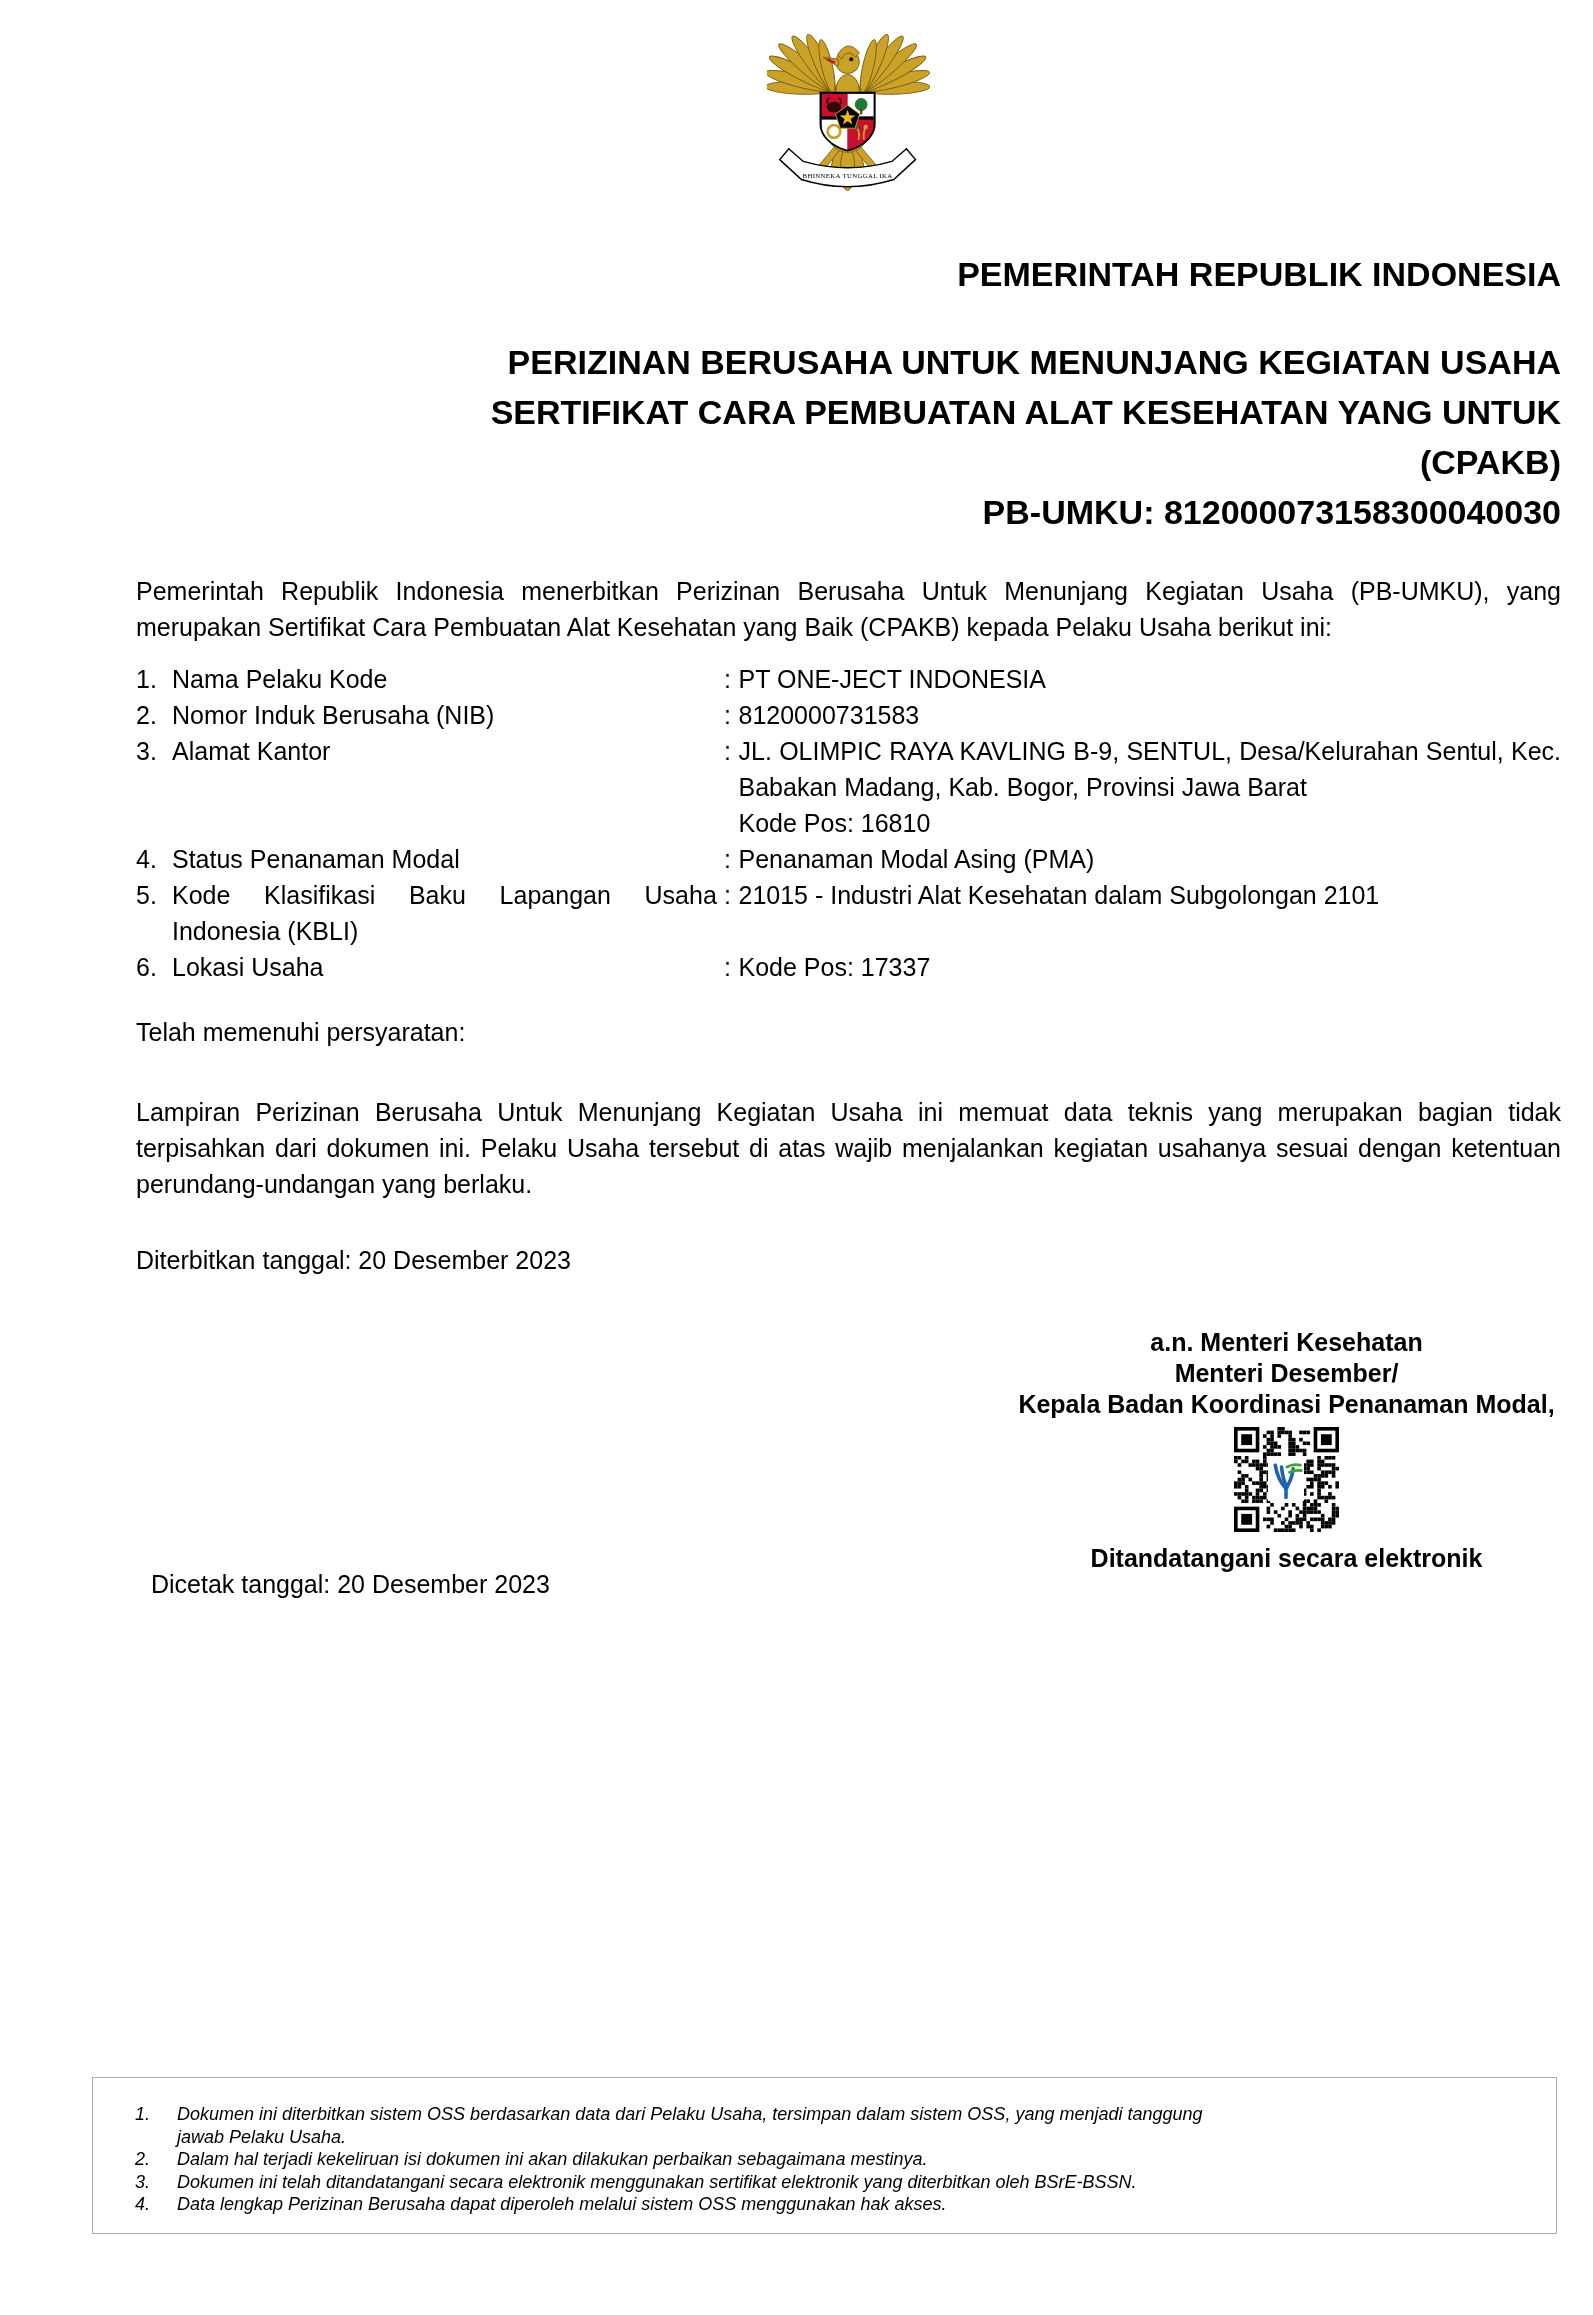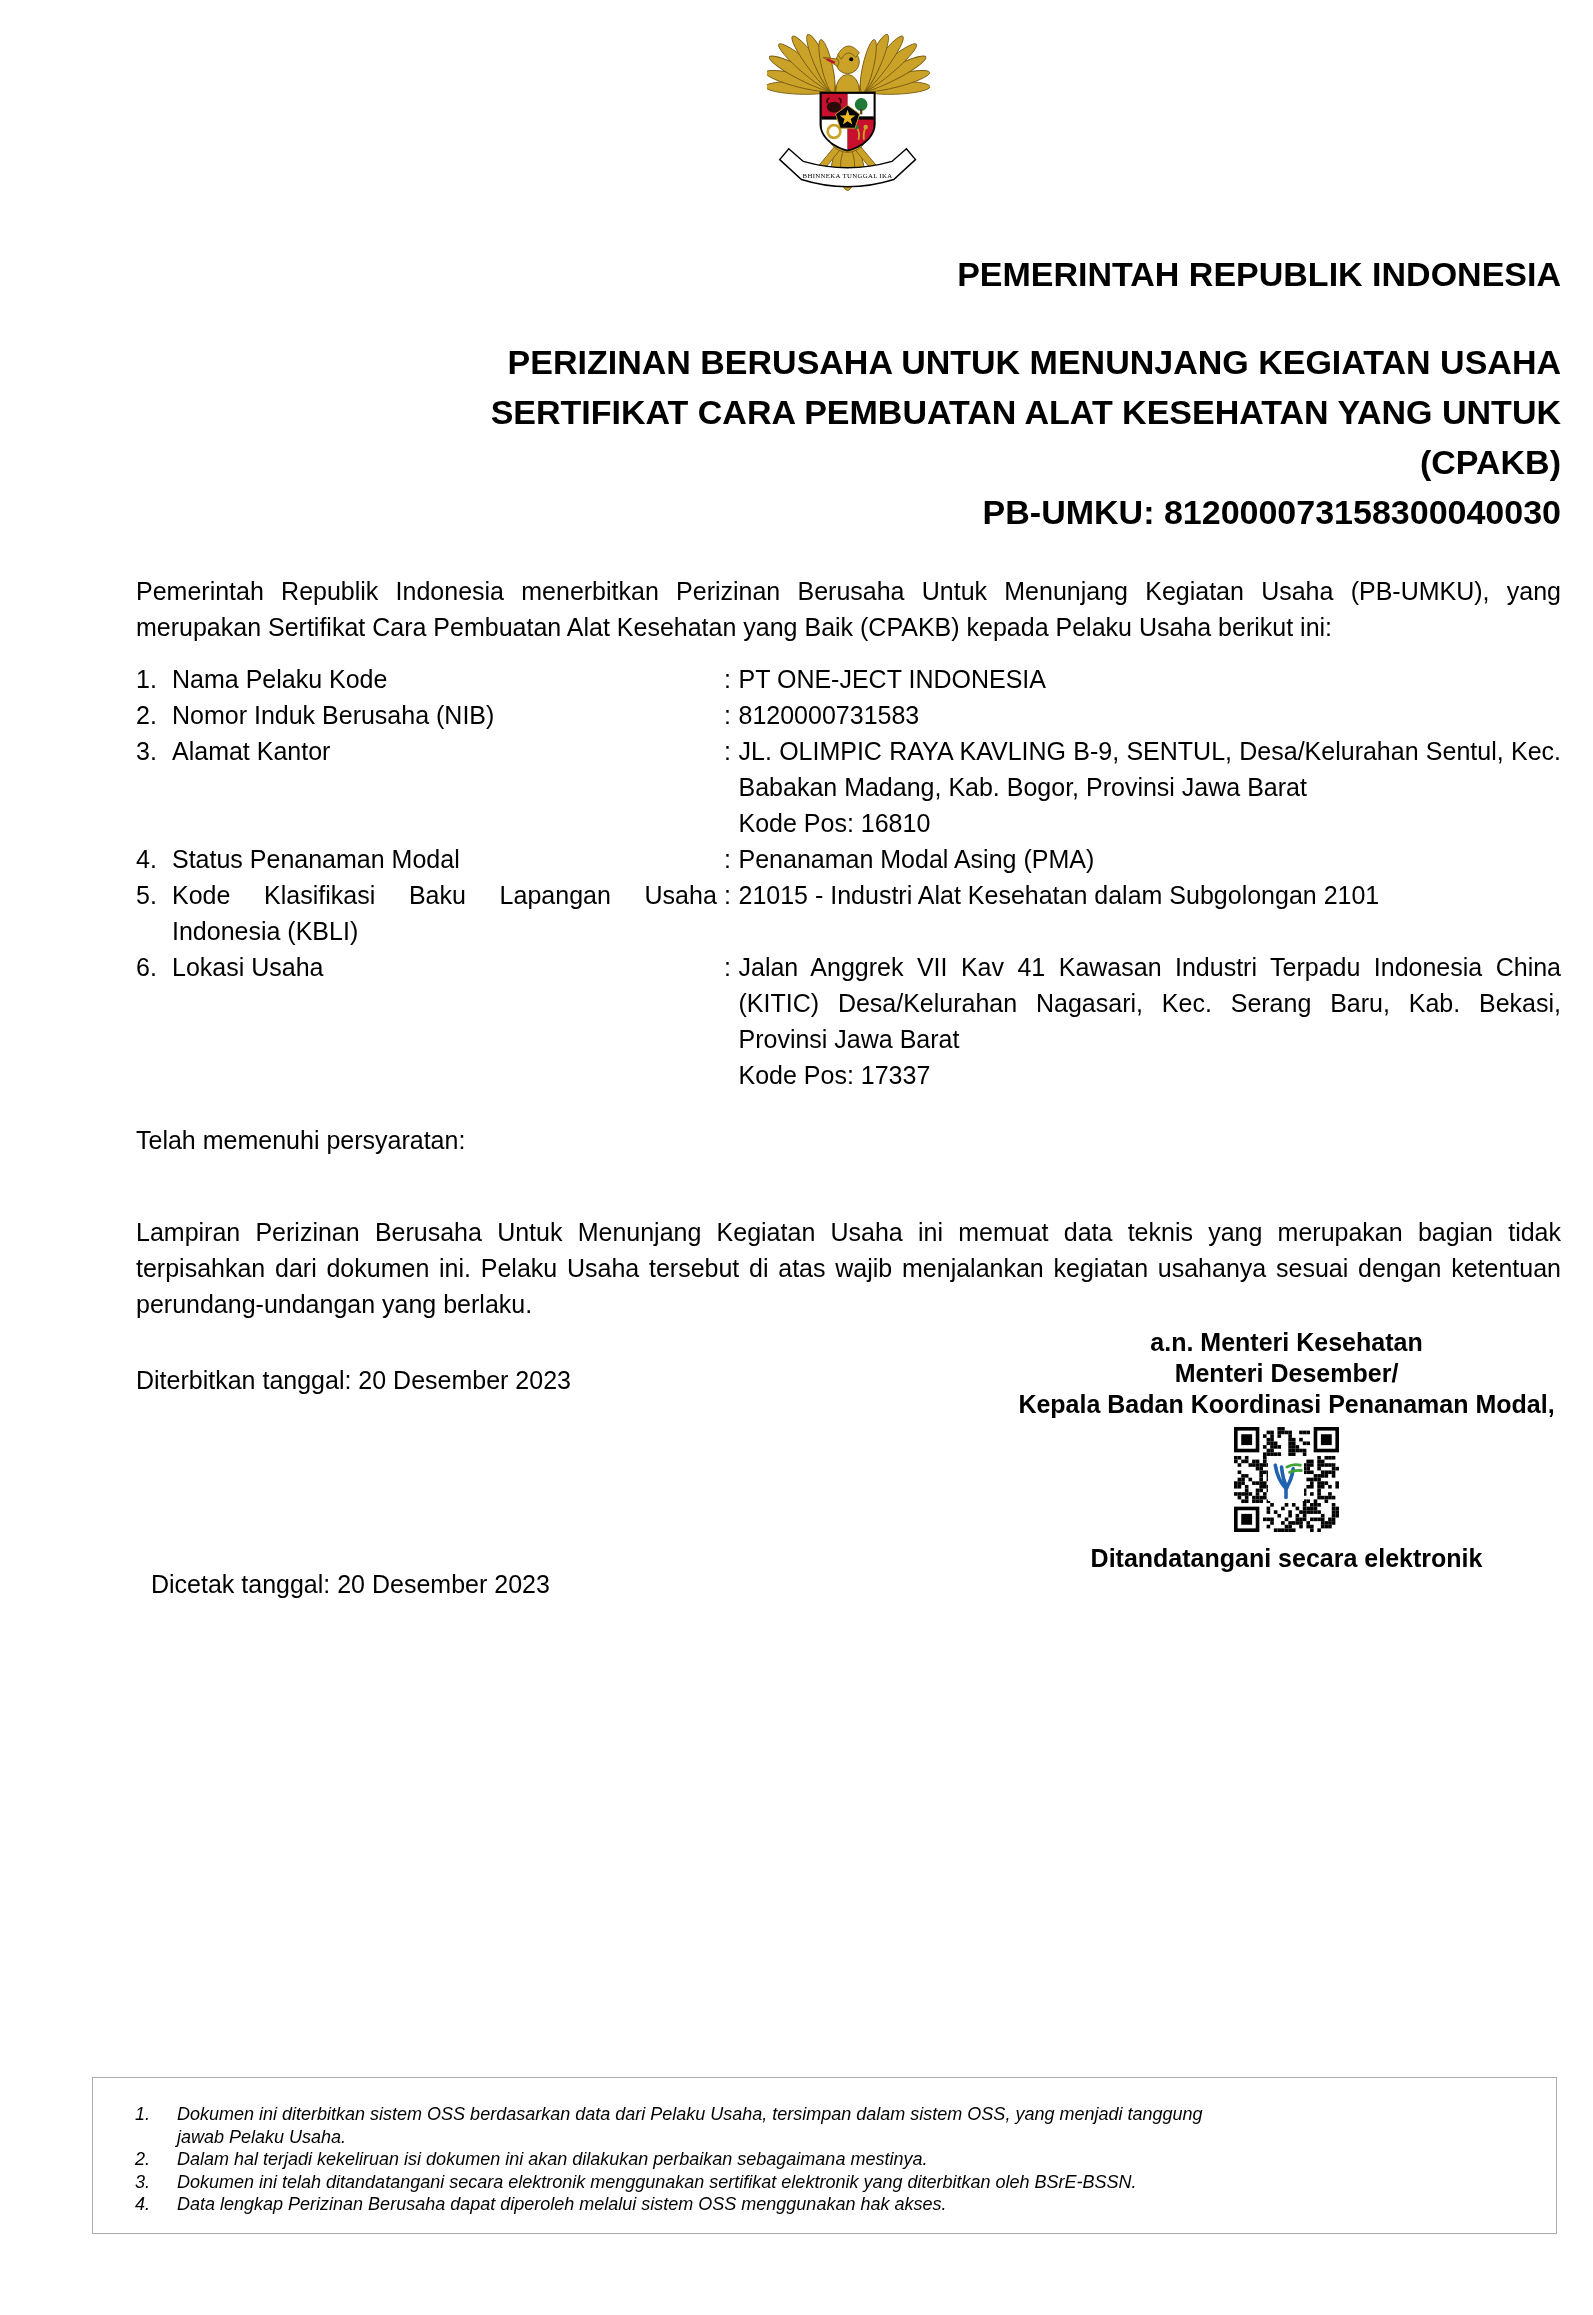--- a/index.html
+++ b/index.html
@@ -12,21 +12,21 @@
   .gov-title{margin-top:60px;font-size:34px;font-weight:bold;text-align:right;line-height:36px;}
   .doc-title{margin-top:45px;font-size:34px;font-weight:bold;text-align:right;line-height:50px;}
   .intro{margin-top:36px;font-size:25px;line-height:36px;text-align:justify;}
   .fields{margin-top:16.3px;font-size:25px;line-height:36px;}
   .frow{display:grid;grid-template-columns:36px 552px 14.5px auto;align-items:start;}
   .fnum{text-align:left;}
   .flabel{text-align:justify;padding-right:7.2px;}
   .fcolon{text-align:left;}
   .fval{text-align:justify;}
   .requirement{margin-top:29px;font-size:25px;line-height:36px;}
-  .body-par{margin-top:56px;font-size:25px;line-height:36px;text-align:justify;}
+  .body-par{margin-top:44px;font-size:25px;line-height:36px;text-align:justify;}
   .issued{margin-top:40px;font-size:25px;line-height:36px;}
   .signature{position:absolute;left:997px;top:1327px;width:579px;text-align:center;
     font-size:25px;font-weight:bold;line-height:31px;}
   .signature .sline{white-space:nowrap;}
   .qr-wrap{position:relative;width:105px;height:105px;margin:7.2px auto 0 auto;}
   .qr-wrap svg{display:block;}
   .qr-logo{position:absolute;left:34px;top:31px;width:36px;height:43px;background:#fff;}
   .esign{margin-top:11px;}
   .printed{position:absolute;left:151px;top:1571px;font-size:25px;line-height:27px;}
   .footer-box{position:absolute;left:92px;top:2077px;width:1465px;height:157px;
@@ -166,21 +166,20 @@
         <div class="fnum">5.</div>
         <div class="flabel">Kode Klasifikasi Baku Lapangan Usaha Indonesia (KBLI)</div>
         <div class="fcolon">:</div>
         <div class="fval">21015 - Industri Alat Kesehatan dalam Subgolongan 2101</div>
       </div>
       <div class="frow">
         <div class="fnum">6.</div>
         <div class="flabel">Lokasi Usaha</div>
         <div class="fcolon">:</div>
         <div>
-          <div class="fval">Jalan Anggrek VII Kav 41 Kawasan Industri Terpadu Indonesia China (KITIC) Desa/Kelurahan Nagasari, Kec. Serang Baru, Kab. Bekasi, Provinsi Jawa Barat</div>
           <div>Kode Pos: 17337</div>
         </div>
       </div>
     </div>
 
     <div class="requirement">Telah memenuhi persyaratan:</div>
 
     <div class="body-par">Lampiran Perizinan Berusaha Untuk Menunjang Kegiatan Usaha ini memuat data teknis yang merupakan bagian tidak terpisahkan dari dokumen ini. Pelaku Usaha tersebut di atas wajib menjalankan kegiatan usahanya sesuai dengan ketentuan perundang-undangan yang berlaku.</div>
 
     <div class="issued">Diterbitkan tanggal: 20 Desember 2023</div>

